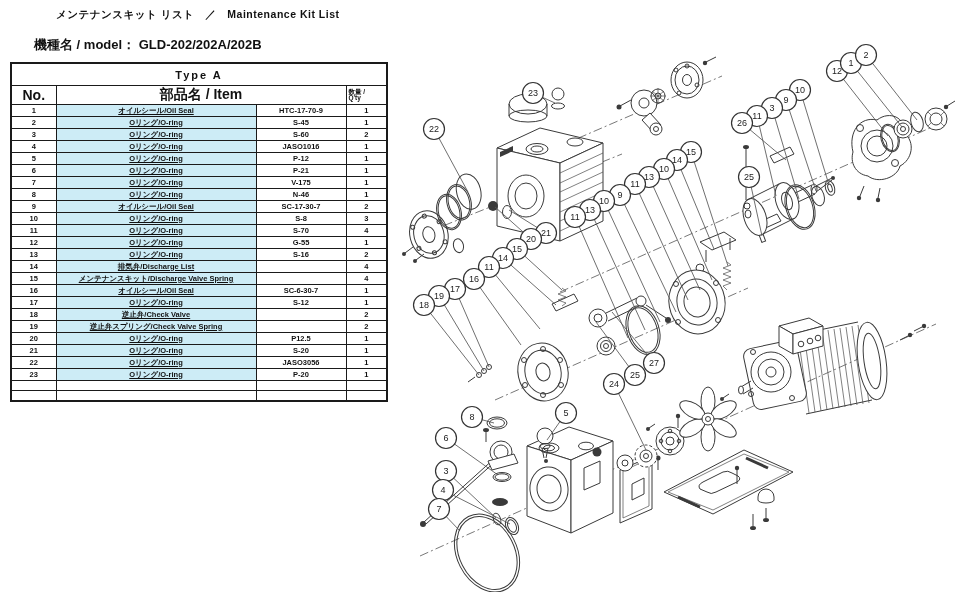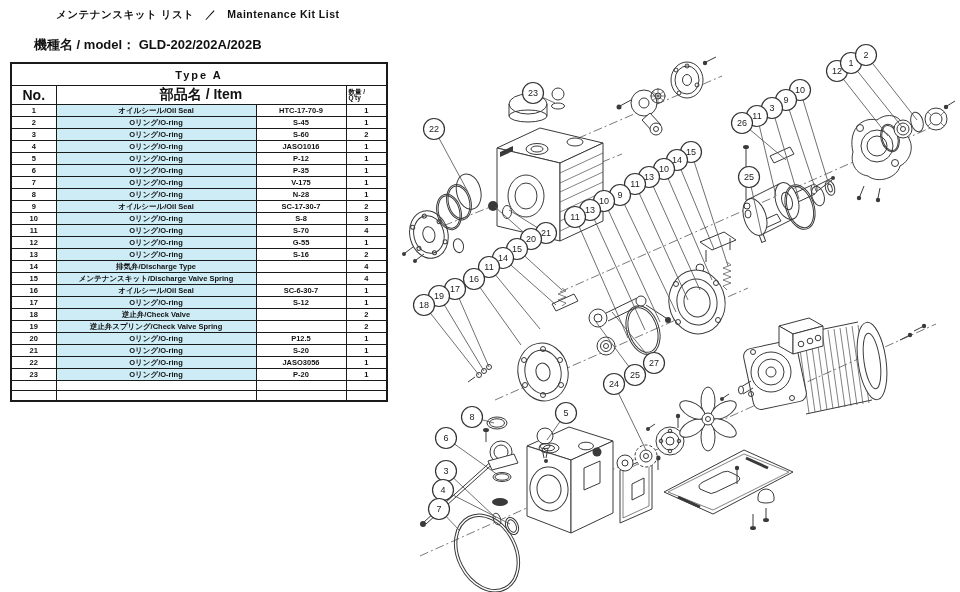--- a/index.html
+++ b/index.html
@@ -11,21 +11,21 @@
   .model-line .val{}
 
   table.parts{position:absolute;left:10px;top:62px;width:376px;border-collapse:collapse;
     table-layout:fixed;border:2px solid #1a1a1a;}
   table.parts td,table.parts th{border:1px solid #1a1a1a;padding:0;text-align:center;
     overflow:hidden;white-space:nowrap;font-weight:bold;}
   .type-row th{height:21px;font-size:11px;letter-spacing:2px;margin-left:36px;}
   .head-row th{height:14px;font-size:14px;}
   .head-row .qtyh{font-size:6.5px;line-height:6.5px;text-align:left;padding-left:2px;}
   tr.data-row td{height:11px;font-size:7.5px;}
-  tr.data-row td.c-name{background:#cdecf6;}
+  tr.data-row td.c-name{background:#cdecf6;text-decoration:underline;}
   tr.empty-row td{height:9px;}
 
   svg text.bn{font-family:"Liberation Sans",sans-serif;font-size:9px;fill:#222;font-weight:normal;}
   .ln{stroke:#3a3a3a;stroke-width:1;fill:none;}
   .lnf{stroke:#3a3a3a;stroke-width:1;fill:#fff;}
   .thin{stroke:#4a4a4a;stroke-width:.7;fill:none;}
   .dark{fill:#3a3a3a;stroke:none;}
   .axis{stroke:#555;stroke-width:.8;fill:none;stroke-dasharray:9 3 2 3;}
   .leader{stroke:#555;stroke-width:.85;}
   .bcirc{fill:#fff;stroke:#333;stroke-width:1.2;}
@@ -86,33 +86,33 @@
         </tr>
         <tr class="data-row">
           <td class="c-no">5</td>
           <td class="c-name">Oリング/O-ring</td>
           <td class="c-part">P-12</td>
           <td class="c-qty">1</td>
         </tr>
         <tr class="data-row">
           <td class="c-no">6</td>
           <td class="c-name">Oリング/O-ring</td>
-          <td class="c-part">P-35</td>
+          <td class="c-part">P-21</td>
           <td class="c-qty">1</td>
         </tr>
         <tr class="data-row">
           <td class="c-no">7</td>
           <td class="c-name">Oリング/O-ring</td>
           <td class="c-part">V-175</td>
           <td class="c-qty">1</td>
         </tr>
         <tr class="data-row">
           <td class="c-no">8</td>
           <td class="c-name">Oリング/O-ring</td>
-          <td class="c-part">N-28</td>
+          <td class="c-part">N-46</td>
           <td class="c-qty">1</td>
         </tr>
         <tr class="data-row">
           <td class="c-no">9</td>
           <td class="c-name">オイルシール/Oil Seal</td>
           <td class="c-part">SC-17-30-7</td>
           <td class="c-qty">2</td>
         </tr>
         <tr class="data-row">
           <td class="c-no">10</td>
@@ -133,21 +133,21 @@
           <td class="c-qty">1</td>
         </tr>
         <tr class="data-row">
           <td class="c-no">13</td>
           <td class="c-name">Oリング/O-ring</td>
           <td class="c-part">S-16</td>
           <td class="c-qty">2</td>
         </tr>
         <tr class="data-row">
           <td class="c-no">14</td>
-          <td class="c-name">排気弁/Discharge Type</td>
+          <td class="c-name">排気弁/Discharge List</td>
           <td class="c-part"></td>
           <td class="c-qty">4</td>
         </tr>
         <tr class="data-row">
           <td class="c-no">15</td>
           <td class="c-name">メンテナンスキット/Discharge Valve Spring</td>
           <td class="c-part"></td>
           <td class="c-qty">4</td>
         </tr>
         <tr class="data-row">

